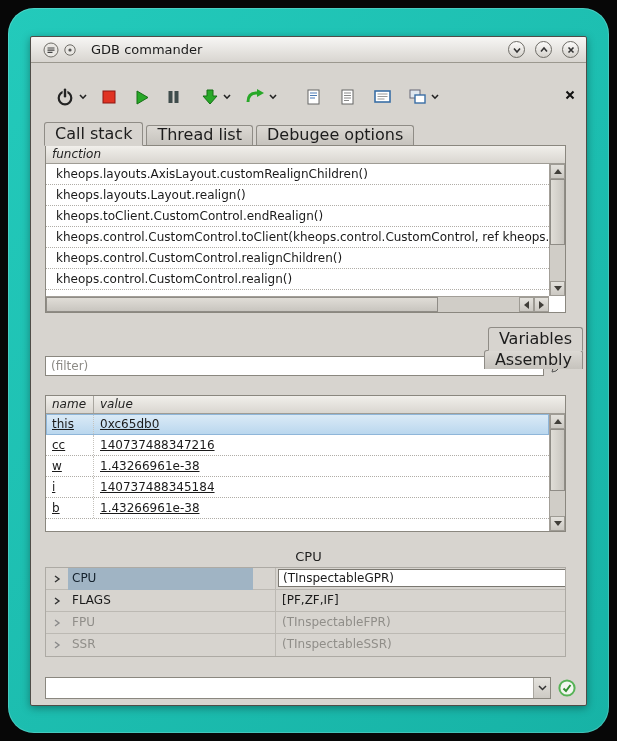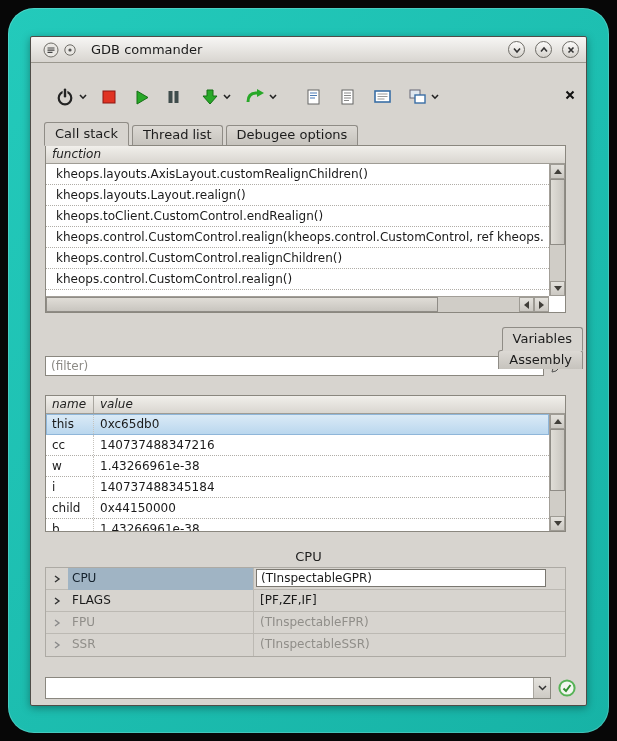--- a/index.html
+++ b/index.html
@@ -28,21 +28,21 @@
               align-items:center;justify-content:center;cursor:default;}
 
   
   .toolbar{margin:20px 0 0 22px;height:28px;display:flex;align-items:center;}
   .tbtn{display:flex;align-items:center;justify-content:center;height:26px;padding:0 2px;}
   .drop{display:flex;align-items:center;margin-left:2px;}
   .gap-s{width:12px;}         .gap-m{width:16px;}        .gap-l{width:26px;}
 
   
   .tabs{display:flex;align-items:flex-end;height:24px;padding-left:13px;position:relative;z-index:2;}
-  .tab{height:20px;line-height:18px;padding:0 10px;font-size:13px;color:#1c1c1c;
+  .tab{height:20px;line-height:18px;padding:0 10px;font-size:16px;color:#1c1c1c;
        background:linear-gradient(#dcd9d4,#c6c3bd);border:1px solid #8f8c86;border-bottom:none;
        border-radius:3px 3px 0 0;margin-right:3px;}
   .tab.active{height:24px;line-height:22px;background:#d7d4cf;margin-bottom:-1px;
               border-bottom:1px solid #d7d4cf;z-index:3;position:relative;}
   .tabs2{margin-top:14px;flex-direction:column;}
 
   
   .panel{margin:0 20px 0 14px;border:1px solid #8a877f;background:#fff;position:relative;overflow:hidden;}
   .cs-panel{height:168px;}
   .thead{height:18px;line-height:17px;background:linear-gradient(#f1efeb,#d9d6d0);
@@ -76,36 +76,36 @@
   .filter-input{flex:1;height:20px;border:1px solid #8a877f;background:#fff;padding:0 5px;
                 font:12px "DejaVu Sans","Liberation Sans",sans-serif;color:#333;}
   .filter-input::placeholder{color:#8d8b86;}
 
   
   .var-panel{margin-top:19px;height:137px;}
   .vhead{display:flex;}
   .vhead .c-name{width:48px;flex:0 0 48px;border-right:1px solid #a9a69f;padding-left:6px;}
   .vhead .c-val{flex:1;padding-left:6px;}
   .var-rows{position:absolute;left:0;right:16px;top:18px;bottom:0;overflow:hidden;}
-  .var-row{display:flex;height:21px;line-height:20px;border-bottom:1px dotted #b0ada7;background:#fff;}
+  .var-row{display:flex;height:21px;line-height:20px;border-bottom:1px dotted #b0ada7;background:#fff;text-decoration:underline;}
   .var-row .c-name{width:48px;flex:0 0 48px;border-right:1px dotted #c6c3bd;padding-left:6px;
                    white-space:nowrap;overflow:hidden;}
   .var-row .c-val{flex:1;padding-left:6px;white-space:nowrap;overflow:hidden;}
   .var-row.selected{background:linear-gradient(#dcebf7,#bad7ee);outline:1px solid #8fb6d9;outline-offset:-1px;}
 
   
   .cpu-title{margin-top:15px;height:20px;line-height:20px;text-align:center;font-size:13px;color:#1f1f1f;}
   .cpu-rows{margin:0 20px 0 14px;border:1px solid #adaaa4;background:#d7d4cf;}
   .cpu-row{display:grid;grid-template-columns:22px 185px 1fr;height:22px;align-items:center;
            border-bottom:1px solid #bcb9b3;}
   .cpu-row:last-child{border-bottom:none;}
   .cpu-exp{display:flex;align-items:center;justify-content:center;}
   .cpu-name{height:22px;line-height:21px;padding-left:4px;white-space:nowrap;overflow:hidden;}
   .cpu-val{height:22px;line-height:21px;padding-left:6px;border-left:1px solid #bcb9b3;
-           white-space:nowrap;overflow:hidden;}
+           white-space:nowrap;overflow:hidden;margin-left:22px;}
   .cpu-row.selected .cpu-name{background:#a0b4c4;color:#15222d;}
   .cpu-row.selected .cpu-val{padding:1px 2px 1px 2px;line-height:normal;}
   .cpu-edit{height:18px;line-height:17px;background:#fff;border:1px solid #7a7770;padding-left:4px;
             width:290px;white-space:nowrap;overflow:hidden;}
   .cpu-row.disabled .cpu-name,.cpu-row.disabled .cpu-val{color:#908e89;}
 
   
   .bottom-row{margin:20px 10px 0 14px;display:flex;align-items:center;gap:7px;}
   .combo{flex:1;height:22px;position:relative;background:#fff;border:1px solid #8a877f;}
   .combo-input{position:absolute;left:0;top:0;bottom:0;right:18px;border:none;outline:none;
@@ -257,21 +257,21 @@
         </div>
 
         <div class="panel cs-panel">
           <div class="thead">
             <span class="hcell">function</span>
           </div>
           <div class="cs-rows">
             <div class="cs-row">kheops.layouts.AxisLayout.customRealignChildren()</div>
             <div class="cs-row">kheops.layouts.Layout.realign()</div>
             <div class="cs-row">kheops.toClient.CustomControl.endRealign()</div>
-            <div class="cs-row">kheops.control.CustomControl.realign(kheops.control.CustomControl, ref kheops.</div>
+            <div class="cs-row">kheops.control.CustomControl.toClient(kheops.control.CustomControl, ref kheops.</div>
             <div class="cs-row">kheops.control.CustomControl.realignChildren()</div>
             <div class="cs-row">kheops.control.CustomControl.realign()</div>
           </div>
           <div class="vscroll">
             <div class="sbtn top">
                 <span class="tri-up"></span>
               </div>
             <div class="vthumb" style="top:15px;height:66px;"></div>
             <div class="sbtn bot">
                 <span class="tri-dn"></span>
@@ -318,24 +318,20 @@
               <span class="c-name">cc</span>
               <span class="c-val">140737488347216</span>
             </div>
             <div class="var-row">
               <span class="c-name">w</span>
               <span class="c-val">1.43266961e-38</span>
             </div>
             <div class="var-row">
               <span class="c-name">i</span>
               <span class="c-val">140737488345184</span>
-            </div>
-            <div class="var-row">
-              <span class="c-name">child</span>
-              <span class="c-val">0x44150000</span>
             </div>
             <div class="var-row">
               <span class="c-name">b</span>
               <span class="c-val">1.43266961e-38</span>
             </div>
           </div>
           <div class="vscroll">
             <div class="sbtn top">
                 <span class="tri-up"></span>
               </div>

